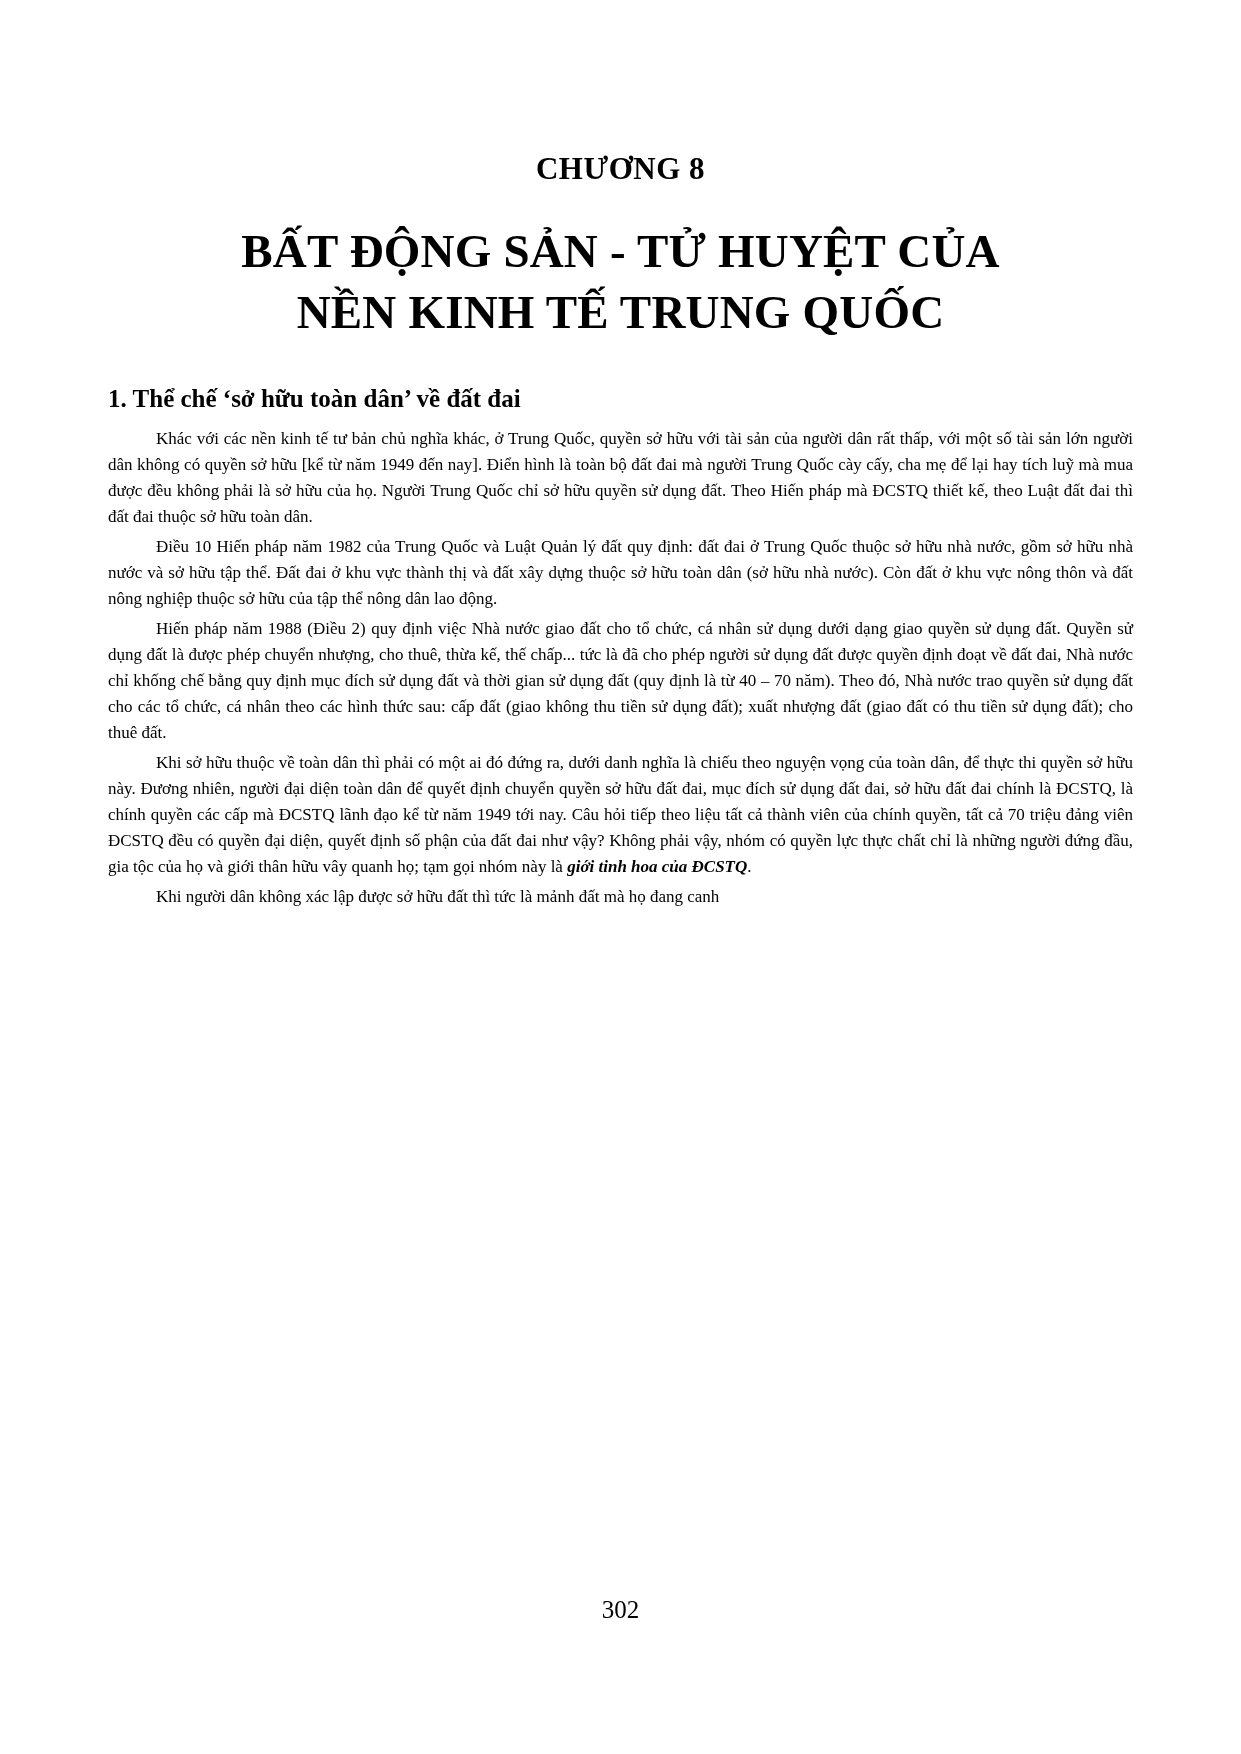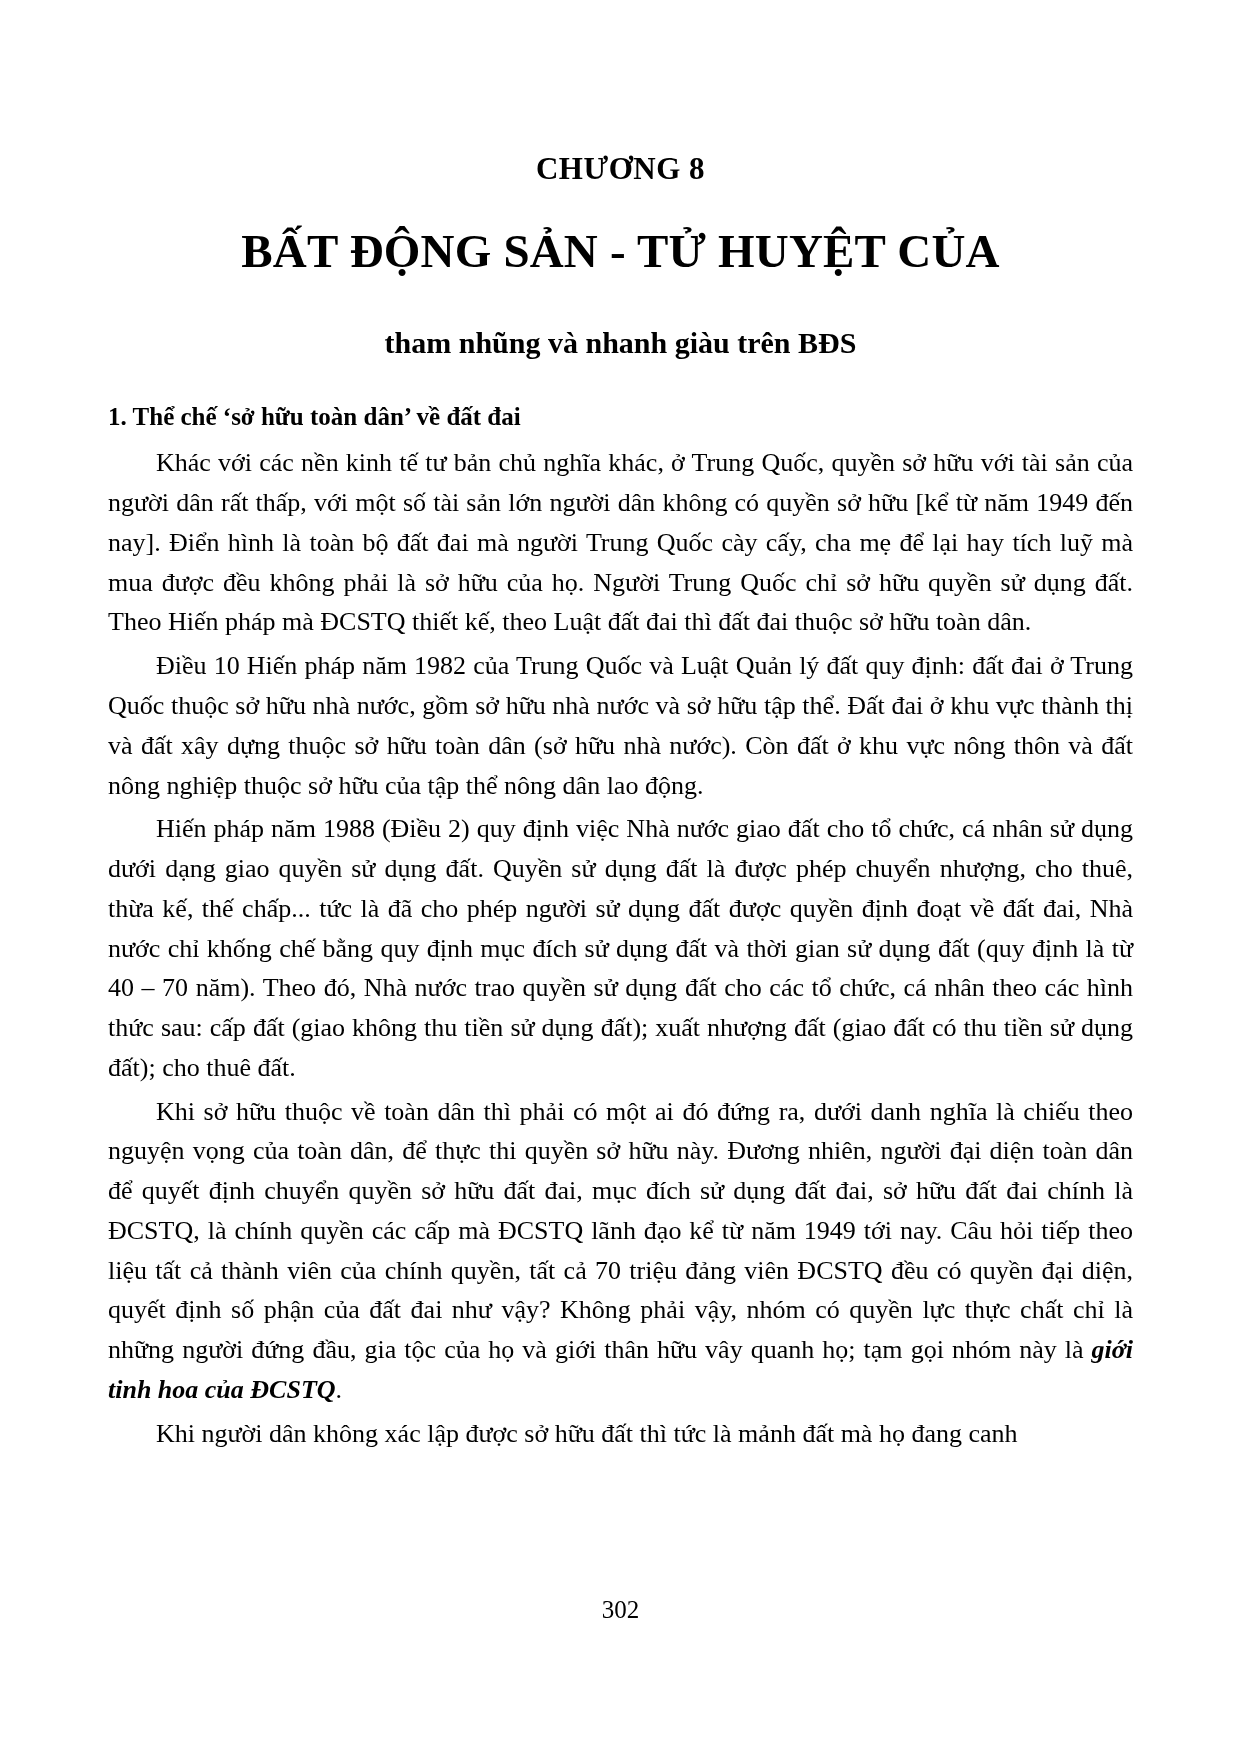--- a/index.html
+++ b/index.html
@@ -70,21 +70,21 @@
     text-align: left;
     font-weight: bold;
     font-size: 25px;
     line-height: 1.3;
     margin: 0 0 10px 0;
   }
 
   p.body {
     text-align: justify;
     text-justify: inter-word;
-    font-size: 26px;
+    font-size: 17px;
     line-height: 1.53;
     margin: 0 0 4px 0;
     text-indent: 48px;
     hyphens: none;
   }
   p.body:last-of-type {
     margin-bottom: 0;
   }
 
   .em-italic {
@@ -105,24 +105,24 @@
 </head>
 <body>
 
 <div class="page">
   <div class="content">
 
     <div class="chapter-label">CHƯƠNG 8</div>
 
     <h1 class="chapter-title">
       <span class="line">BẤT ĐỘNG SẢN - TỬ HUYỆT CỦA</span>
+      <span class="line">NỀN KINH TẾ TRUNG QUỐC</span>
     </h1>
 
     <h2 class="section-heading">
-      <span class="line">tham nhũng và nhanh giàu trên BĐS</span>
     </h2>
 
     <h3 class="subsection-heading">1. Thể chế ‘sở hữu toàn dân’ về đất đai</h3>
 
     <p class="body">Khác với các nền kinh tế tư bản chủ nghĩa khác, ở Trung Quốc, quyền sở hữu với tài sản của người dân rất thấp, với một số tài sản lớn người dân không có quyền sở hữu [kể từ năm 1949 đến nay]. Điển hình là toàn bộ đất đai mà người Trung Quốc cày cấy, cha mẹ để lại hay tích luỹ mà mua được đều không phải là sở hữu của họ. Người Trung Quốc chỉ sở hữu quyền sử dụng đất. Theo Hiến pháp mà ĐCSTQ thiết kế, theo Luật đất đai thì đất đai thuộc sở hữu toàn dân.</p>
 
     <p class="body">Điều 10 Hiến pháp năm 1982 của Trung Quốc và Luật Quản lý đất quy định: đất đai ở Trung Quốc thuộc sở hữu nhà nước, gồm sở hữu nhà nước và sở hữu tập thể. Đất đai ở khu vực thành thị và đất xây dựng thuộc sở hữu toàn dân (sở hữu nhà nước). Còn đất ở khu vực nông thôn và đất nông nghiệp thuộc sở hữu của tập thể nông dân lao động.</p>
 
     <p class="body">Hiến pháp năm 1988 (Điều 2) quy định việc Nhà nước giao đất cho tổ chức, cá nhân sử dụng dưới dạng giao quyền sử dụng đất. Quyền sử dụng đất là được phép chuyển nhượng, cho thuê, thừa kế, thế chấp... tức là đã cho phép người sử dụng đất được quyền định đoạt về đất đai, Nhà nước chỉ khống chế bằng quy định mục đích sử dụng đất và thời gian sử dụng đất (quy định là từ 40 – 70 năm). Theo đó, Nhà nước trao quyền sử dụng đất cho các tổ chức, cá nhân theo các hình thức sau: cấp đất (giao không thu tiền sử dụng đất); xuất nhượng đất (giao đất có thu tiền sử dụng đất); cho thuê đất.</p>
 

